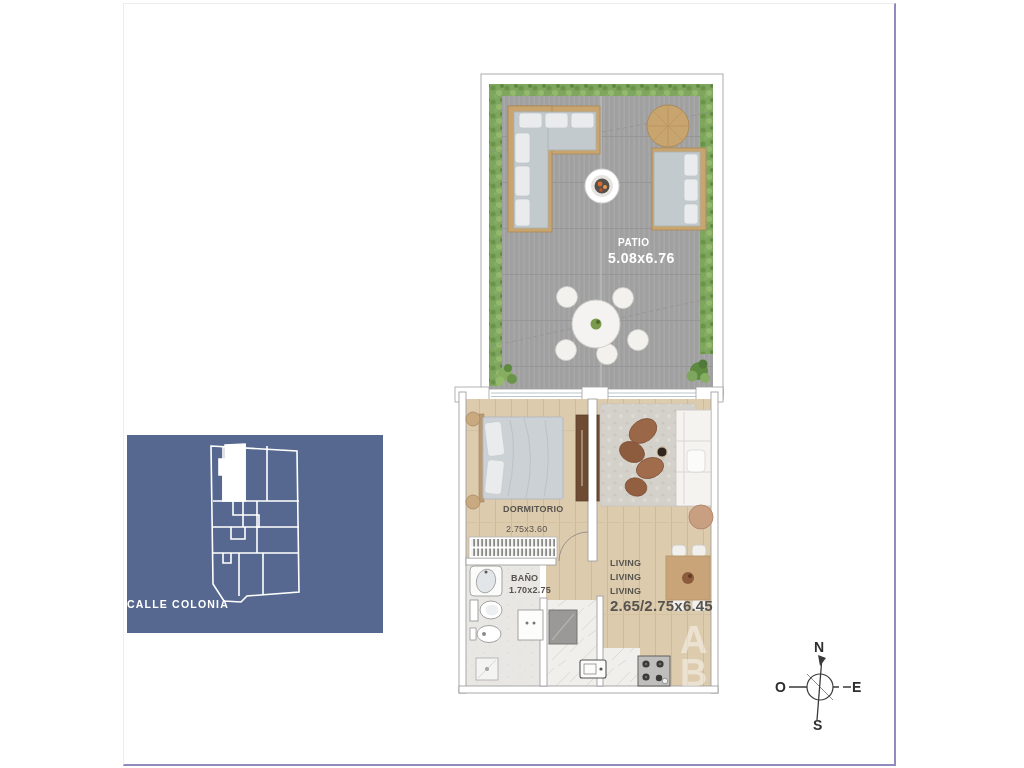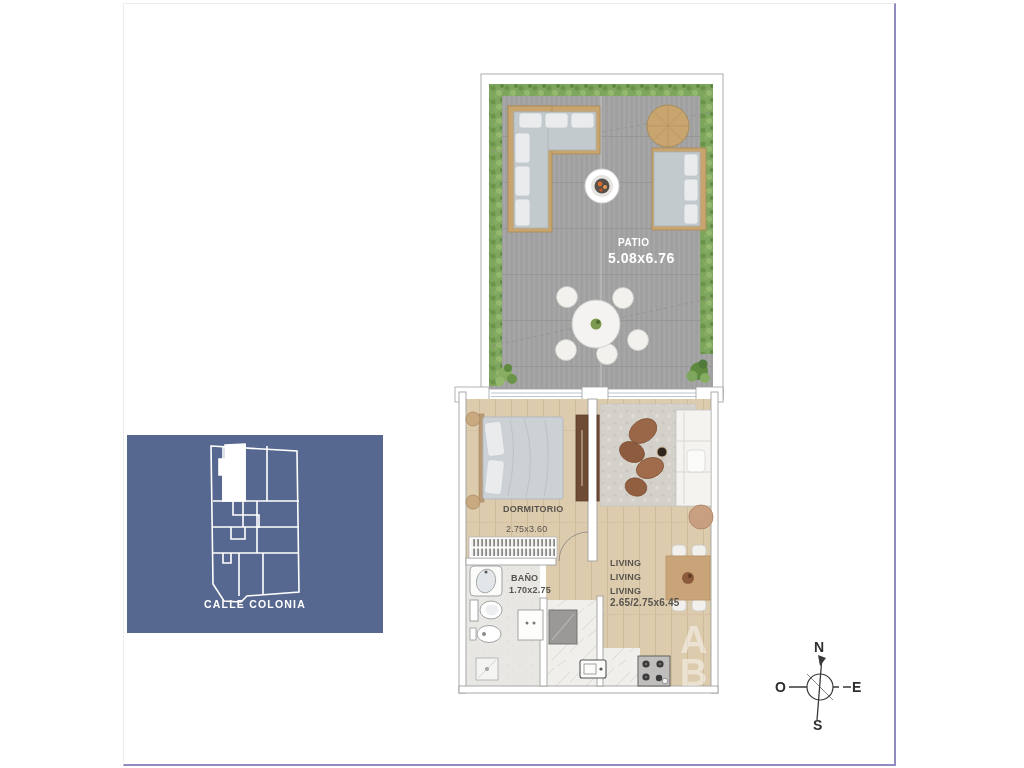--- a/index.html
+++ b/index.html
@@ -11,23 +11,23 @@
   .plan-svg{position:absolute;left:0;top:0;}
   .lbl{position:absolute;font-weight:700;color:#57544e;line-height:1.25;letter-spacing:.2px;}
   .lbl.white{color:#ffffff;letter-spacing:.5px;}
   .patio-label{left:592px;top:237px;font-size:10px;padding-left:26px;}
   .patio-dims{left:608px;top:250px;font-size:14px;}
   .dorm-label{left:503px;top:504px;font-size:9px;}
   .dorm-dims{left:506px;top:524px;font-size:9px;font-weight:400;}
   .bano-label{left:511px;top:573px;font-size:9px;}
   .bano-dims{left:509px;top:585px;font-size:9px;font-weight:600;}
   .living-label{left:610px;top:556px;font-size:9px;color:#57544e;font-weight:700;line-height:14px;}
-  .living-dims{left:610px;top:597px;font-size:10px;color:#57544e;font-weight:600;}
+  .living-dims{left:610px;top:597px;font-size:15px;color:#57544e;font-weight:600;}
   .keyplan{position:absolute;left:127px;top:435px;width:256px;height:198px;}
-  .keyplan-label{position:absolute;left:0;right:0;top:163px;text-align:center;color:#ffffff;
+  .keyplan-label{position:absolute;left:0;right:0;top:163px;text-align:left;color:#ffffff;
                  font-size:10.5px;font-weight:700;letter-spacing:1.2px;}
   .compass{position:absolute;left:755px;top:625px;width:135px;height:115px;}
   .compass .pt{position:absolute;font-size:14px;font-weight:700;color:#2e2e2e;}
   .compass .n{left:59px;top:14px;}
   .compass .s{left:58px;top:92px;}
   .compass .e{left:97px;top:54px;}
   .compass .o{left:20px;top:54px;}
   .watermark{position:absolute;left:680px;top:624px;width:31px;height:72px;overflow:hidden;}
   .watermark span{display:block;font-size:38px;line-height:33px;font-weight:700;
                   color:rgba(255,255,255,0.45);letter-spacing:2px;}

